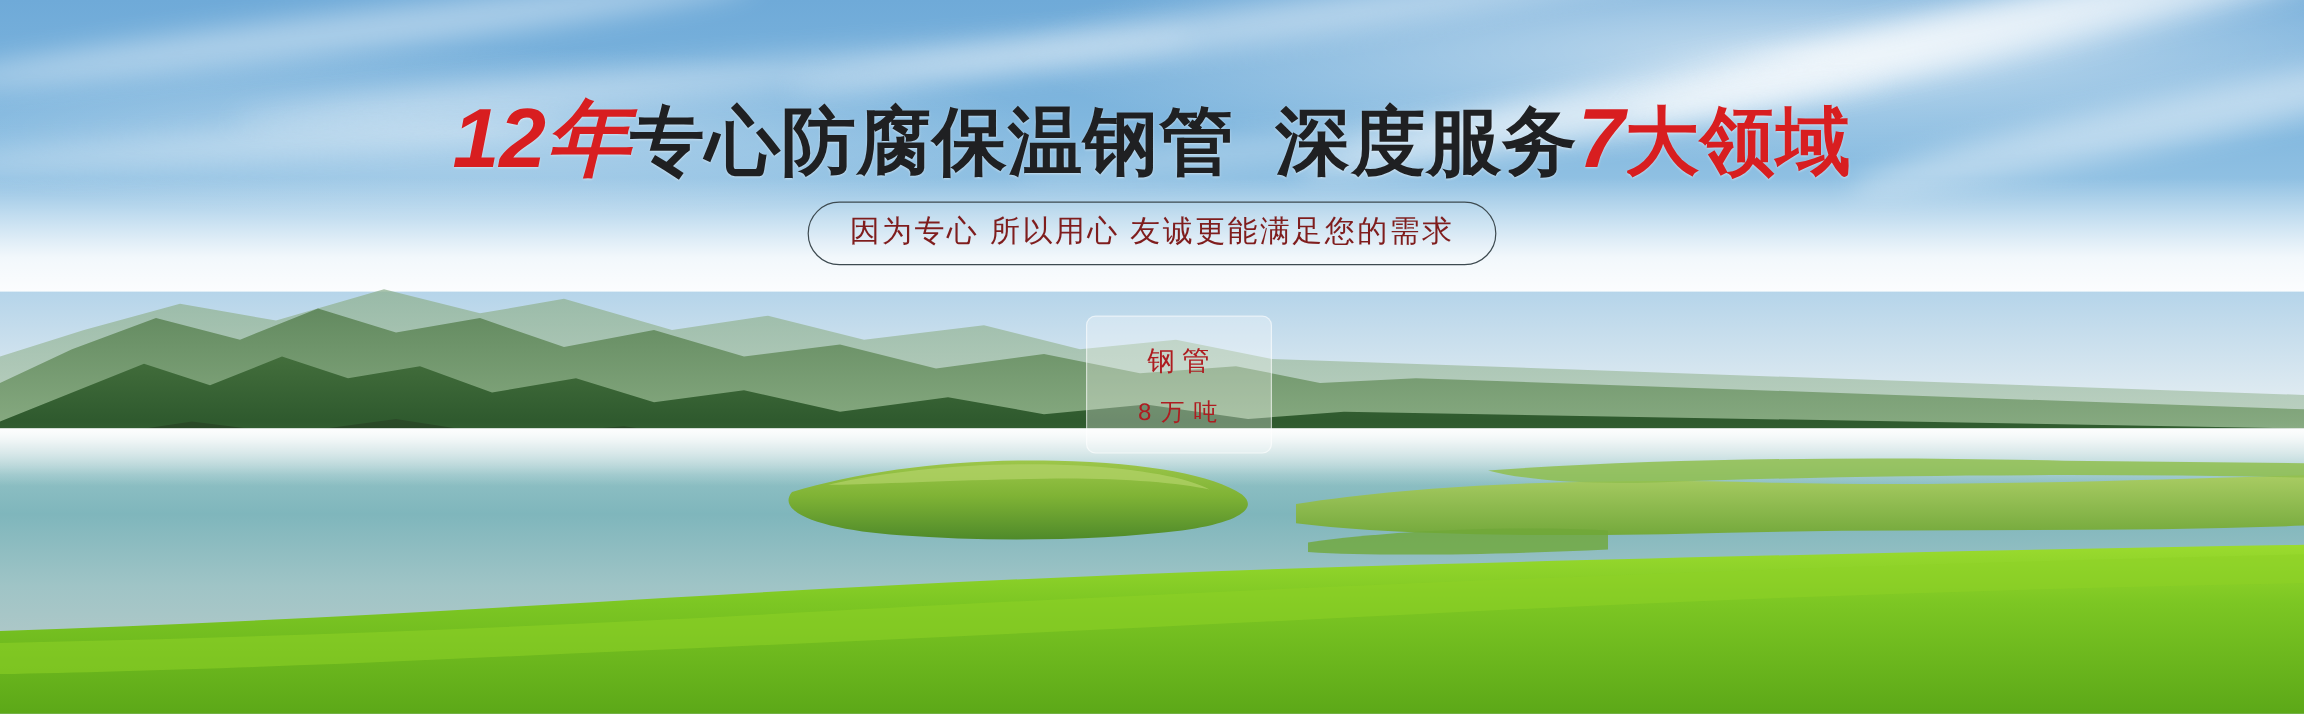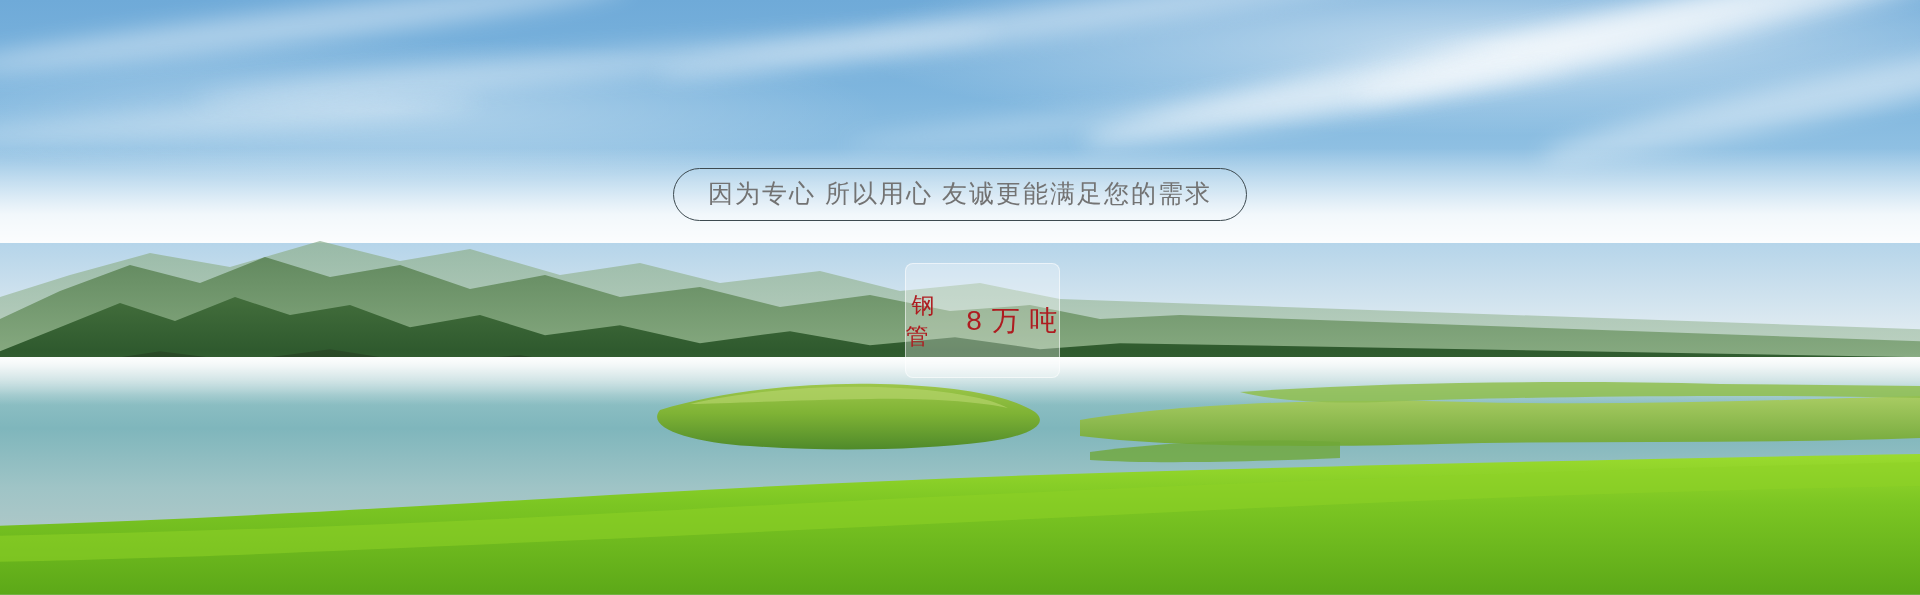--- a/index.html
+++ b/index.html
@@ -55,34 +55,34 @@
     letter-spacing:1px; color:#1F2022;
     text-shadow:0 1px 2px rgba(255,255,255,.45); }
   .headline .num { color:#D81E20; font-size:70px; font-style:italic;
     font-weight:bold; letter-spacing:0; }
   .headline .red { color:#D81E20; }
   .headline .gap { display:inline-block; width:34px; }
 
   .subtitle-wrap { position:absolute; top:168px; left:0; right:0;
     display:flex; justify-content:center; }
   .subtitle { border:1.5px solid #3D4A50; border-radius:28px;
-    padding:9px 34px 11px; font-size:25px; color:#737373; letter-spacing:2px;
+    padding:9px 34px 11px; font-size:25px; color:#7f1d1d; letter-spacing:2px;
     line-height:1.25; background:rgba(255,255,255,.04); white-space:nowrap; }
 
   
   .cards { position:absolute; top:263px; left:0; right:0;
     display:flex; justify-content:center; gap:8px; }
   .card { width:155px; height:115px; border-radius:8px;
     background:rgba(255,255,255,.30);
     border:1px solid rgba(255,255,255,.55);
-    display:flex; flex-direction:row; align-items:center;
+    display:flex; flex-direction:column; align-items:center;
     justify-content:center; gap:14px;margin-left:44px; }
   .card-title { font-size:23px; color:#AE1C20; letter-spacing:6px;
     text-indent:6px; font-weight:normal; }
-  .card-value { font-size:28px; color:#AE1C20; letter-spacing:1px;
+  .card-value { font-size:20px; color:#AE1C20; letter-spacing:1px;
     white-space:nowrap; }
   .card-value sup { font-size:.62em; vertical-align:super; }
 </style>
 </head>
 <body>
 
 <div class="banner">
 
   <div class="sky">
     <div class="cloud c1"></div>
@@ -181,20 +181,23 @@
       <path d="M0,86 C180,80 360,70 560,58 C760,46 980,36 1200,30
                C1420,24 1680,18 1920,14 L1920,155 L0,155 Z" fill="url(#gFront)"></path>
       <path d="M0,96 C200,92 420,84 640,72 C900,58 1200,44 1500,34
                C1640,29 1800,25 1920,22 L1920,46
                C1700,50 1460,58 1220,70 C940,84 640,98 360,110 C230,116 100,120 0,122 Z" fill="#8ED227" opacity=".55"></path>
     </svg>
   </div>
 
   <div class="content">
 
+    <div class="headline">
+      <span class="num">12</span><span class="num">年</span><span>专心防腐保温钢管</span><span class="gap"></span><span>深度服务</span><span class="num">7</span><span class="red">大领域</span>
+    </div>
 
     <div class="subtitle-wrap">
       <div class="subtitle">因为专心 所以用心  友诚更能满足您的需求</div>
     </div>
 
     <div class="cards">
 
       <div class="card">
         <div class="card-title">钢管</div>
         <div class="card-value"><span>8 万 吨</span></div>

